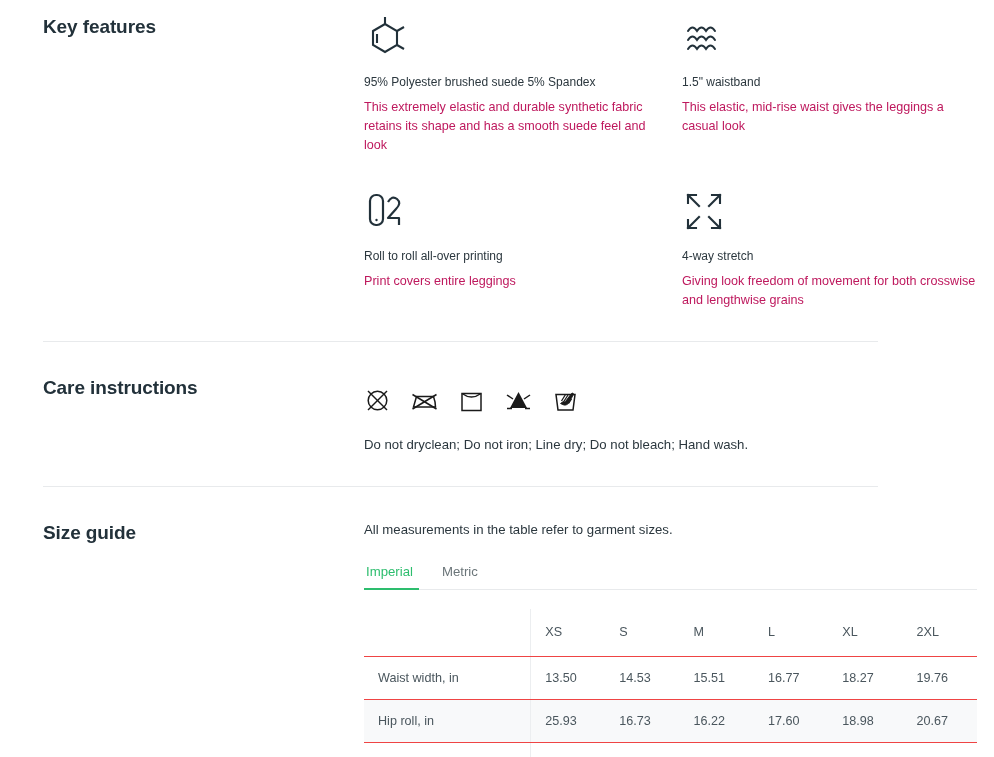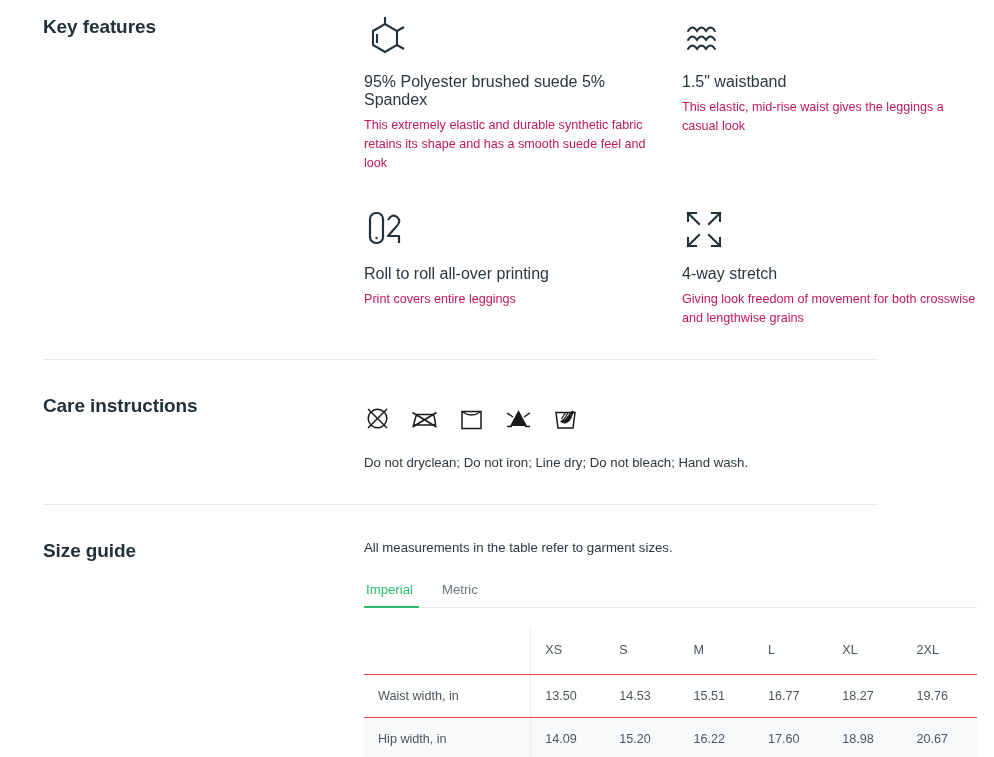--- a/index.html
+++ b/index.html
@@ -43,21 +43,21 @@
   .features-grid {
     display: grid;
     grid-template-columns: 318px 1fr;
     row-gap: 34px;
     column-gap: 0;
   }
   .feature { width: 300px; }
   .feature-icon { height: 50px; display: block; }
   .feature-icon svg { display: block; }
   .feature-title {
-    font-size: 16px;
+    font-size: 12px;
     color: #2b373e;
     line-height: 18px;
     margin-top: 8px;
   }
   .feature-desc {
     font-size: 12.6px;
     color: #be185d;
     line-height: 19px;
     margin-top: 7px;
   }
@@ -307,23 +307,23 @@
           <tr>
             <td class="rowhead">Waist width, in</td>
             <td>13.50</td>
             <td>14.53</td>
             <td>15.51</td>
             <td>16.77</td>
             <td>18.27</td>
             <td>19.76</td>
           </tr>
           <tr class="zebra">
-            <td class="rowhead">Hip width, in</td>
-            <td>14.09</td>
-            <td>15.20</td>
+            <td class="rowhead">Hip roll, in</td>
+            <td>25.93</td>
+            <td>16.73</td>
             <td>16.22</td>
             <td>17.60</td>
             <td>18.98</td>
             <td>20.67</td>
           </tr>
           <tr>
             <td class="rowhead">Outseam length, in</td>
             <td>38.27</td>
             <td>38.62</td>
             <td>39.02</td>

